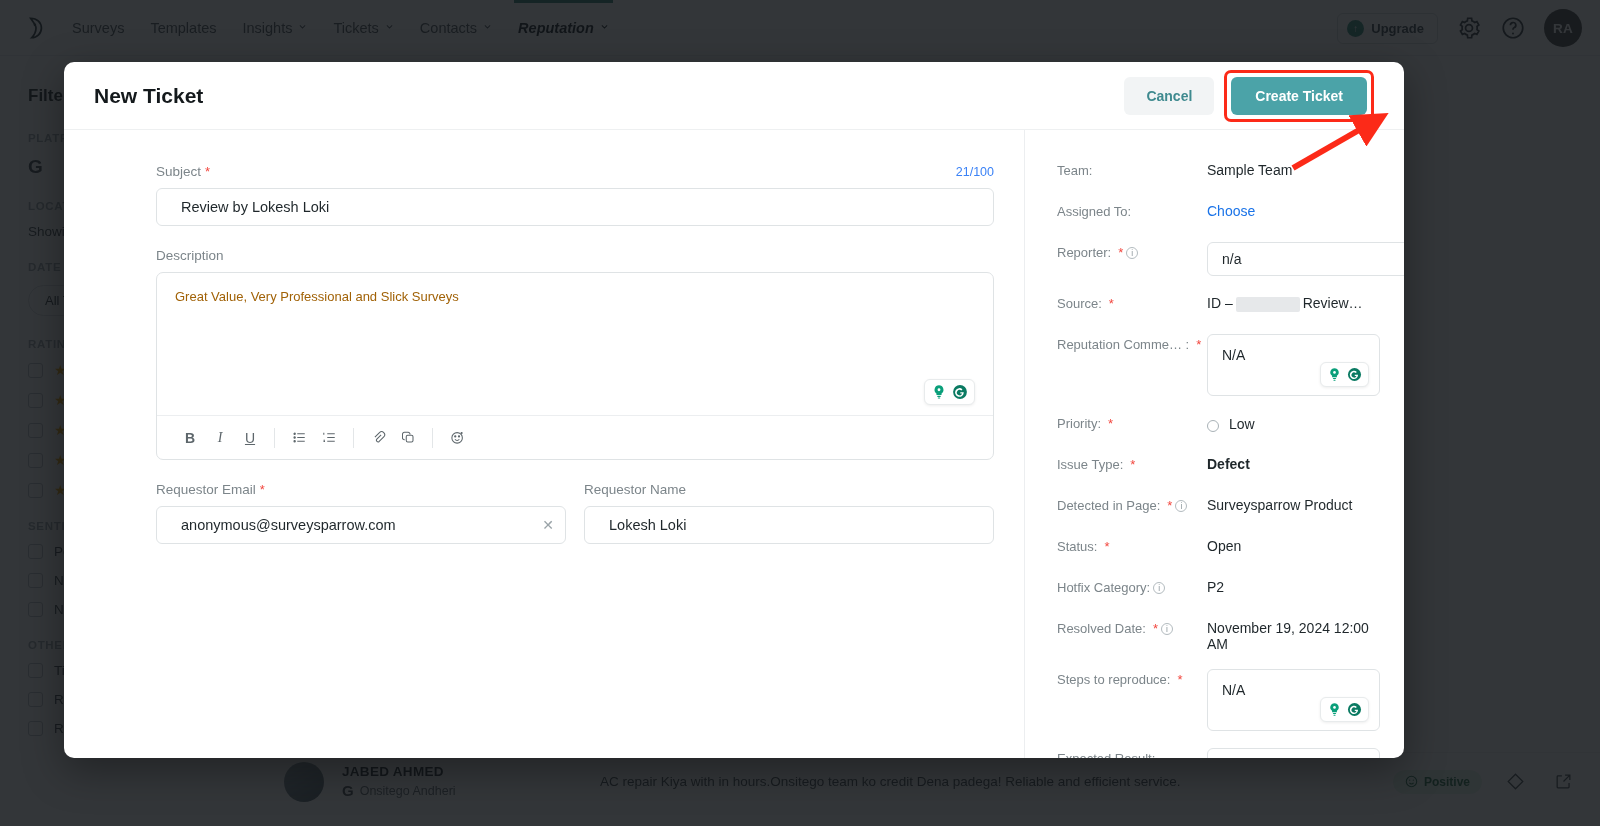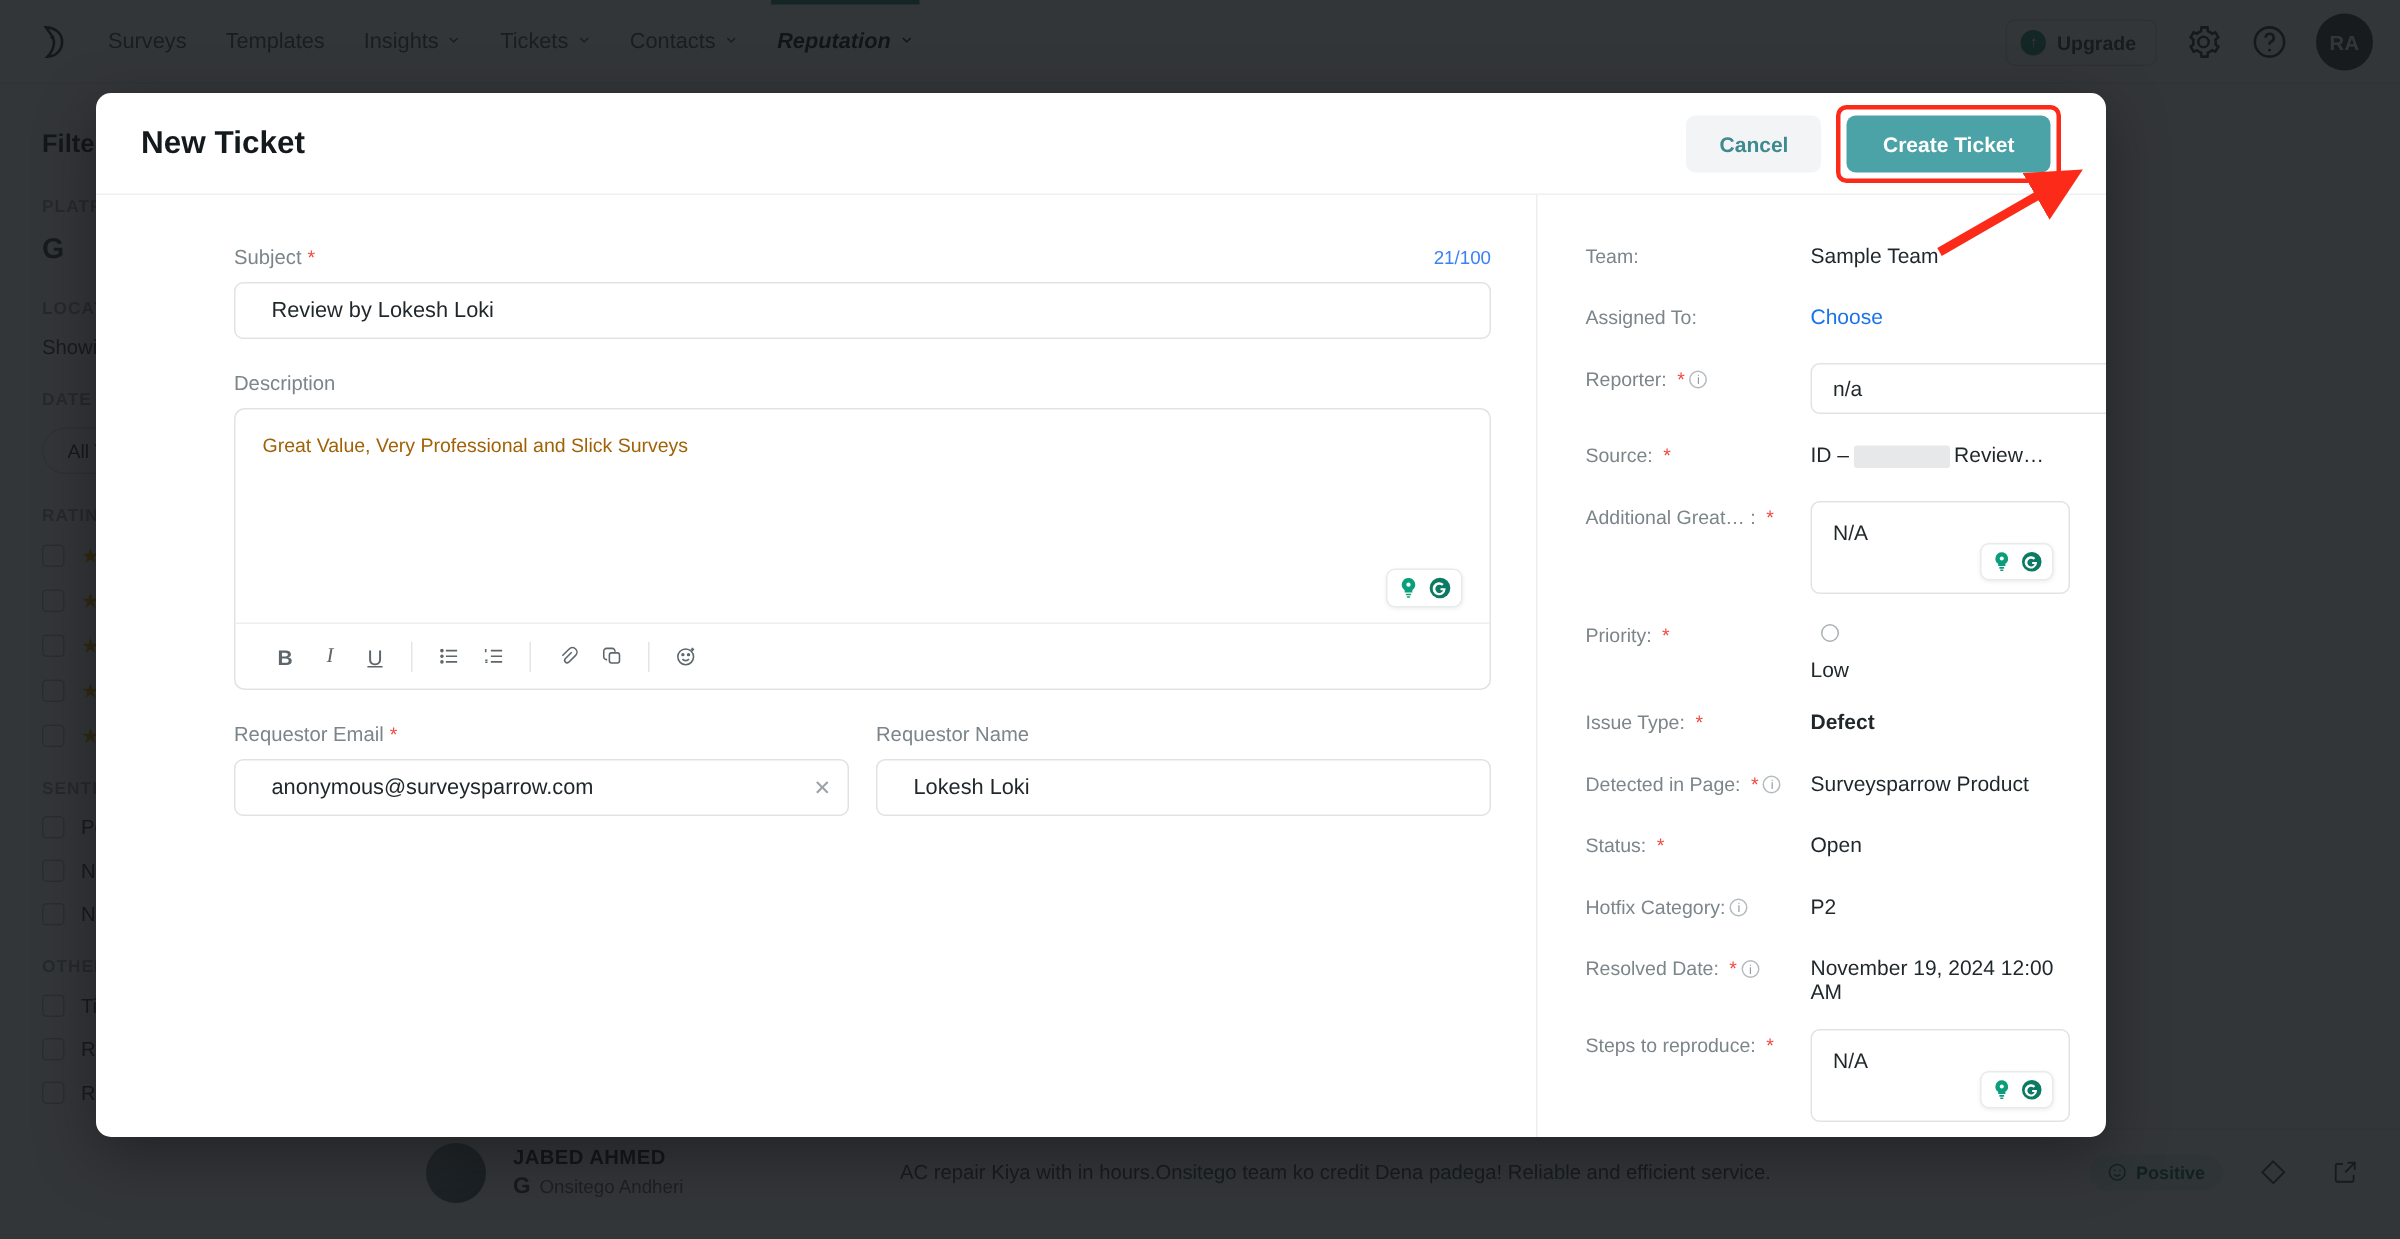--- a/index.html
+++ b/index.html
@@ -171,21 +171,21 @@
     flex: 1; height: 34px; border: 1px solid #dfe3e5; border-radius: 6px; padding: 0 14px;
     font-size: 14px; color: #1f272b; background: #fff; outline: none;
     font-family: "Liberation Sans", sans-serif;
   }
   .r-box {
     flex: 1; min-height: 62px; border: 1px solid #dfe3e5; border-radius: 6px;
     padding: 12px 14px; font-size: 14px; color: #1f272b; position: relative;
   }
   .redact { display: inline-block; width: 64px; height: 15px; background: #e6e8ea; border-radius: 2px; vertical-align: middle; margin: 0 3px; }
   .radio-o { width: 12px; height: 12px; border: 1.5px solid #a9b2b7; border-radius: 50%; flex: none; }
-  .radio-row { display: flex; align-items: center; gap: 10px; padding-top: 3px; flex-direction: column; }
+  .radio-row { display: flex; align-items: flex-end; gap: 10px; padding-top: 3px; }
 
   .arrow-anno { position: absolute; pointer-events: none; }
 </style>
 </head>
 <body>
 
 <div id="root">
 
   <div class="bg-layer">
 
@@ -484,21 +484,21 @@
             <span>Source:</span>
             <span class="req">*</span>
           </div>
           <div class="rval">
             <span>ID –</span><span class="redact"></span><span>Review…</span>
           </div>
         </div>
 
         <div class="rrow">
           <div class="rlabel">
-            <span>Additional Great… :</span>
+            <span>Reputation Comme… :</span>
             <span class="req">*</span>
           </div>
           <div class="r-box">
             <span>N/A</span>
             <span class="gbadge" style="right:10px; bottom:8px">
               <svg width="17" height="17" viewBox="0 0 24 24">
                 <path d="M12 3a6 6 0 0 0-3.4 10.9V16h6.8v-2.1A6 6 0 0 0 12 3z" fill="#0a9f7a"></path>
                 <rect x="9.6" y="17" width="4.8" height="1.5" rx=".7" fill="#0a9f7a"></rect>
                 <rect x="10.4" y="19.3" width="3.2" height="1.4" rx=".7" fill="#0a9f7a"></rect>
                 <circle cx="12" cy="9" r="1.9" fill="#fff"></circle>

